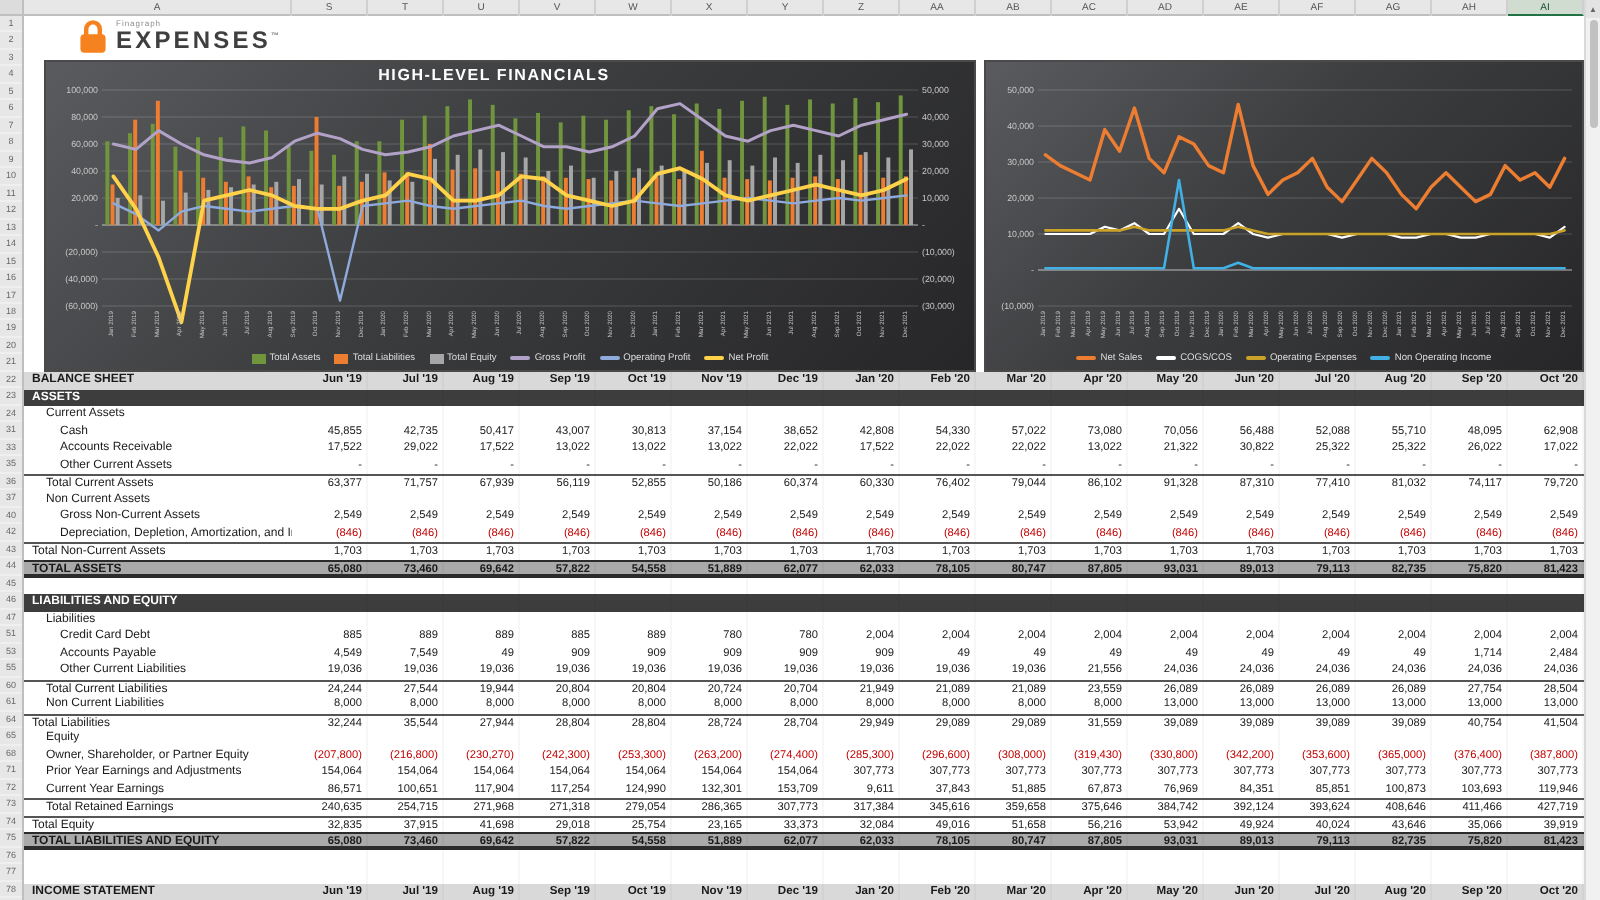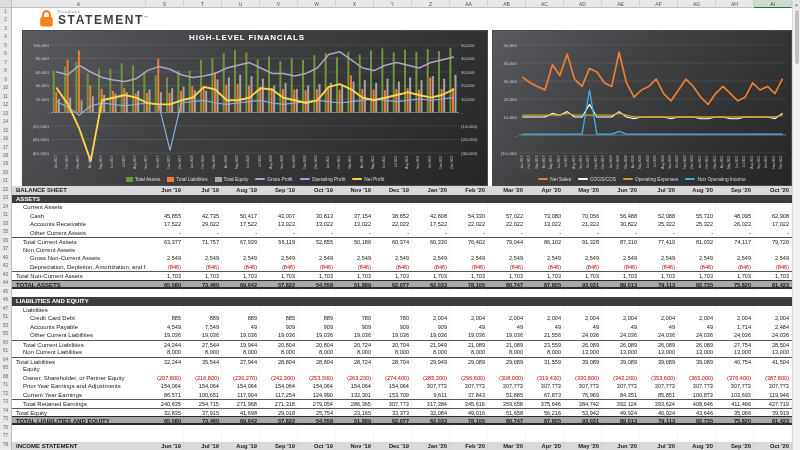--- a/index.html
+++ b/index.html
@@ -133,21 +133,21 @@
     </div>
 
   <div class="logoband">
     <div class="logo">
       <svg width="17" height="18" viewBox="0 0 20 21">
         <path d="M6 10 V6.5 a4 4 0 0 1 8 0 V10" fill="none" stroke="#f5821f" stroke-width="2.6"></path>
         <rect x="2.6" y="9.4" width="14.8" height="11" rx="2.4" fill="#f5821f"></rect>
       </svg>
       <div class="brand-txt">
         <span class="brand-top">Finagraph</span>
-        <span class="brand-main"><span>STATEMENT</span><span class="tm">™</span></span>
+        <span class="brand-main"><span>EXPENSES</span><span class="tm">™</span></span>
       </div>
     </div>
   </div>
 
   <div class="chart" id="chart1">
     <div class="chart-title">HIGH-LEVEL FINANCIALS</div>
     <div class="legend" id="legend1">
         <div class="legitem">
           <span class="sw-bar" style="background: rgb(113, 149, 61);"></span>
           <span>Total Assets</span>

